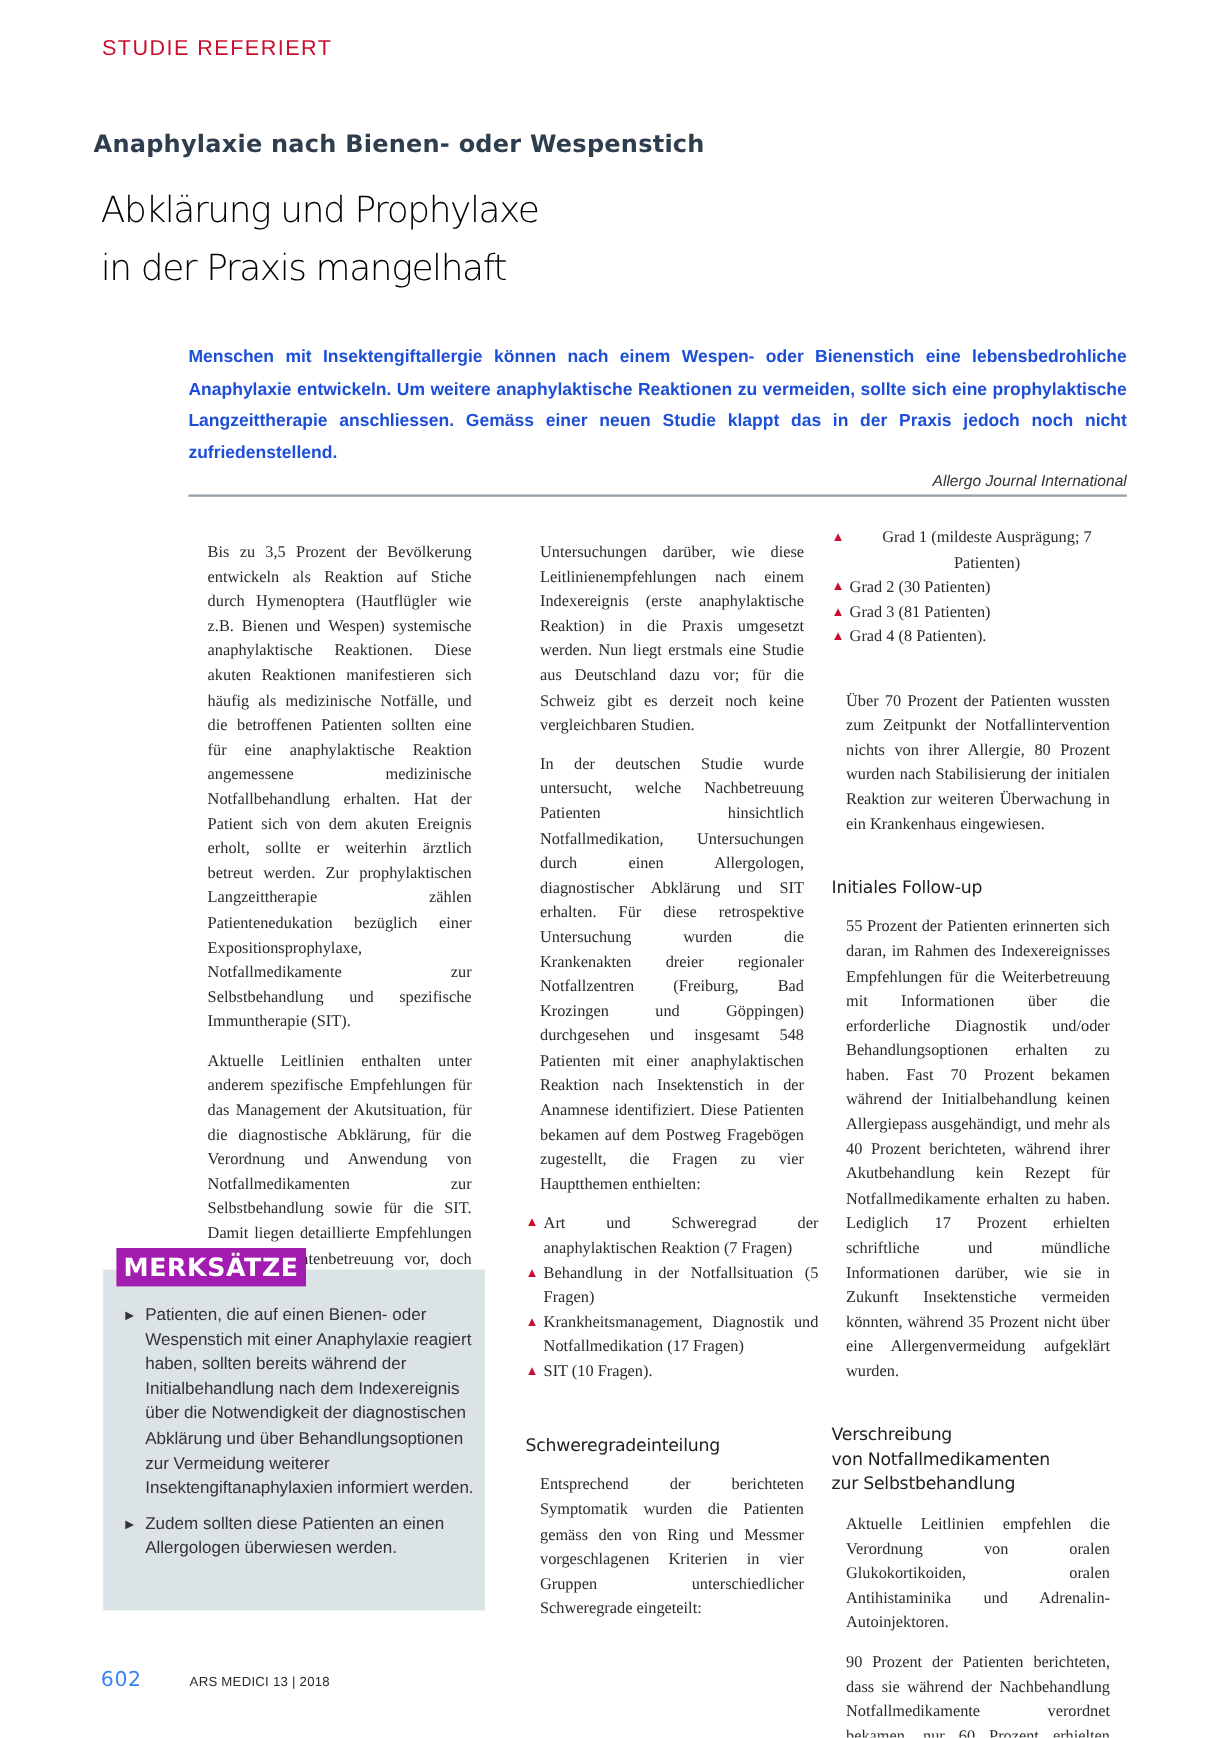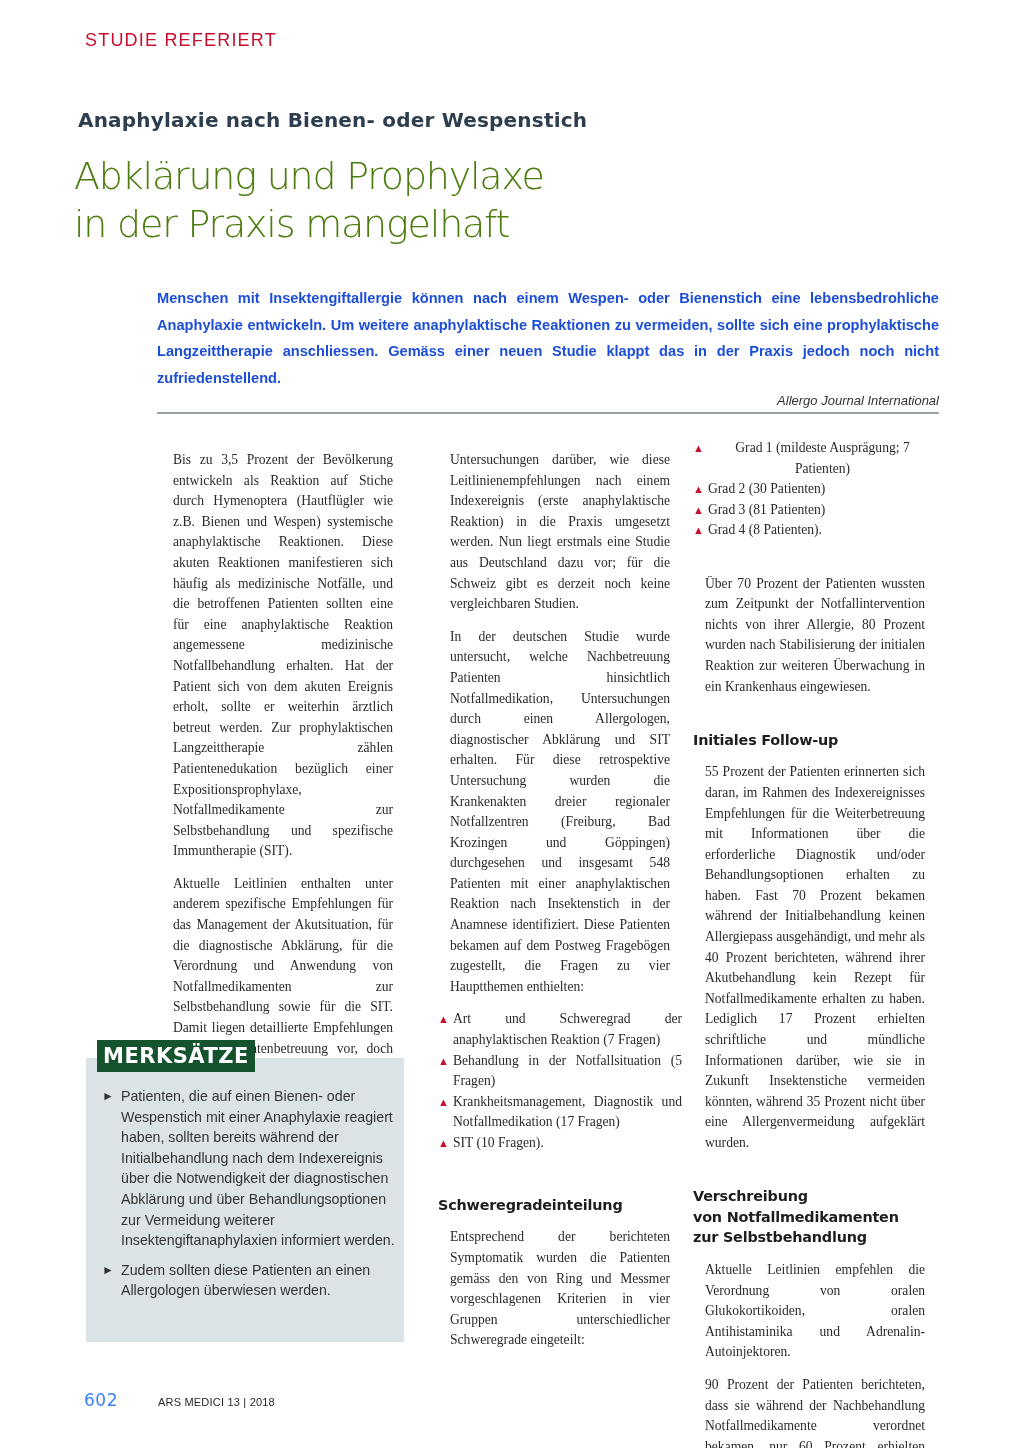--- a/index.html
+++ b/index.html
@@ -11,23 +11,23 @@
       position: absolute; left: 85px; top: 30px;
       font-family: "Liberation Sans", sans-serif; font-size: 18px; letter-spacing: 1.2px;
       color: #c8102e;
     }
     .subtitle {
       position: absolute; left: 78px; top: 108px;
       font-family: "DejaVu Sans", sans-serif; font-weight: bold; font-size: 20px;
       color: #2e3e4e; letter-spacing: 0.2px;
     }
     .title {
-      position: absolute; left: 74px; top: 152px; width: 700px;
-      font-family: "DejaVu Sans", sans-serif; font-weight: 200; font-size: 38px; line-height: 48px;
-      color: #4d7c0f; letter-spacing: -1.2px;
+      position: absolute; left: 84px; top: 152px; width: 700px;
+      font-family: "DejaVu Sans", sans-serif; font-weight: 200; font-size: 30px; line-height: 48px;
+      color: #000000; letter-spacing: -1.2px;
       font-stretch: condensed;
     }
     .lead {
       position: absolute; left: 157px; top: 285px; width: 782px;
       font-family: "Liberation Sans", sans-serif; font-weight: bold; font-size: 14.6px; line-height: 26.5px;
       color: #1d4ed8; text-align: justify;
     }
     .source {
       position: absolute; right: 85px; top: 393px;
       font-family: "Liberation Sans", sans-serif; font-style: italic; font-size: 13px; color: #333;
@@ -39,32 +39,32 @@
       position: absolute; top: 438px; width: 244px;
       font-family: "Liberation Serif", serif; font-size: 13.6px; line-height: 20.6px;
       color: #2a2a2a; text-align: justify; hyphens: manual;
     }
     .col p { margin: 12px; }
     .col .gap { height: 20.6px; }
     .col1 { left: 161px; }
     .col2 { left: 438px; }
     .col3 { left: 693px; }
     .col h3 {
-      margin: 0; font-family: "DejaVu Sans", sans-serif; font-weight: bold; font-size: 14.4px; line-height: 20.6px;
+      margin: 0; font-family: "DejaVu Sans", sans-serif; font-weight: normal; font-size: 14.4px; line-height: 20.6px;
       color: #1e1e1e; text-align: left; letter-spacing: -0.2px;
     }
     .bl { display: flex; margin: 0; }
     .bl .tri { color: #c8102e; font-size: 11px; width: 15px; flex: 0 0 15px; line-height: 20.6px; }
     .bl .txt { flex: 1; text-align: justify; }
     .merk-box {
       position: absolute; left: 86px; top: 1058px; width: 318px; height: 284px; background: #dce3e6;
     }
     .merk-tag {
       position: absolute; left: 97px; top: 1040px; height: 32px; padding: 0 6px;
-      background: #14532d; color: #fff;
+      background: #a21caf; color: #fff;
       font-family: "DejaVu Sans", sans-serif; font-weight: bold; font-size: 21px; line-height: 32px; letter-spacing: 0.5px;
     }
     .merk-list {
       position: absolute; left: 102px; top: 1086px; width: 296px;
       font-family: "Liberation Sans", sans-serif; font-size: 14.2px; line-height: 20.6px; color: #333;
     }
     .merk-item { display: flex; margin-bottom: 9px; }
     .merk-item .arr { width: 19px; flex: 0 0 19px; font-size: 12px; color: #333; line-height: 20.6px; }
     .footer-page {
       position: absolute; left: 84px; top: 1390px;

